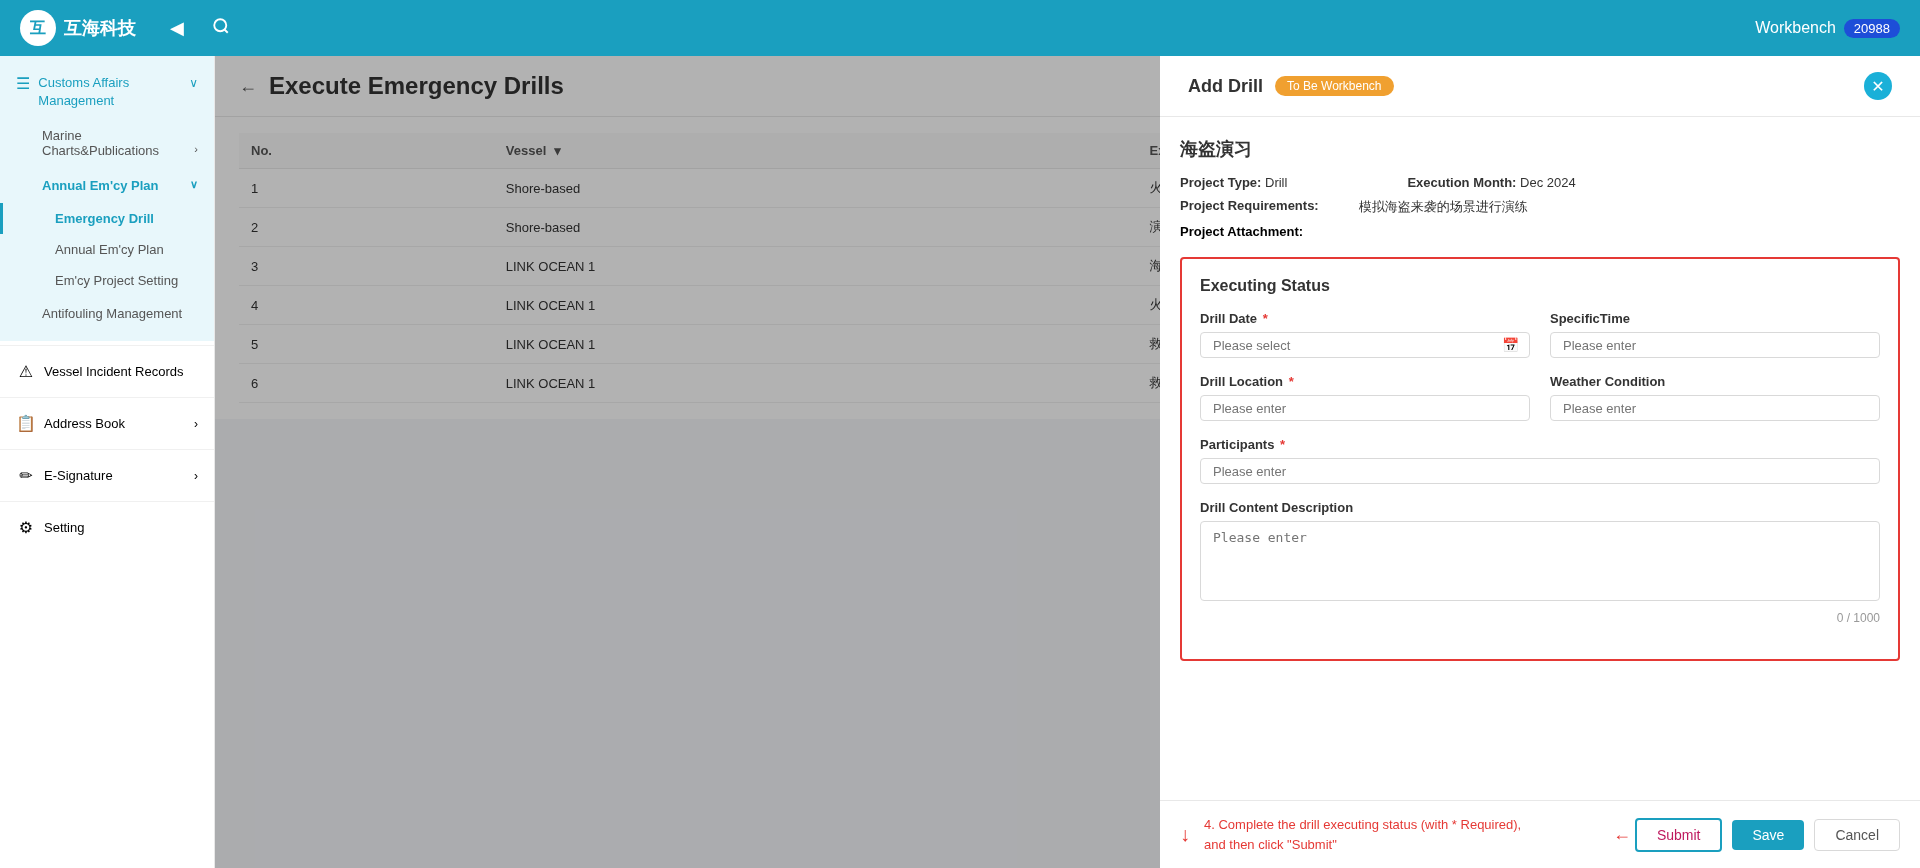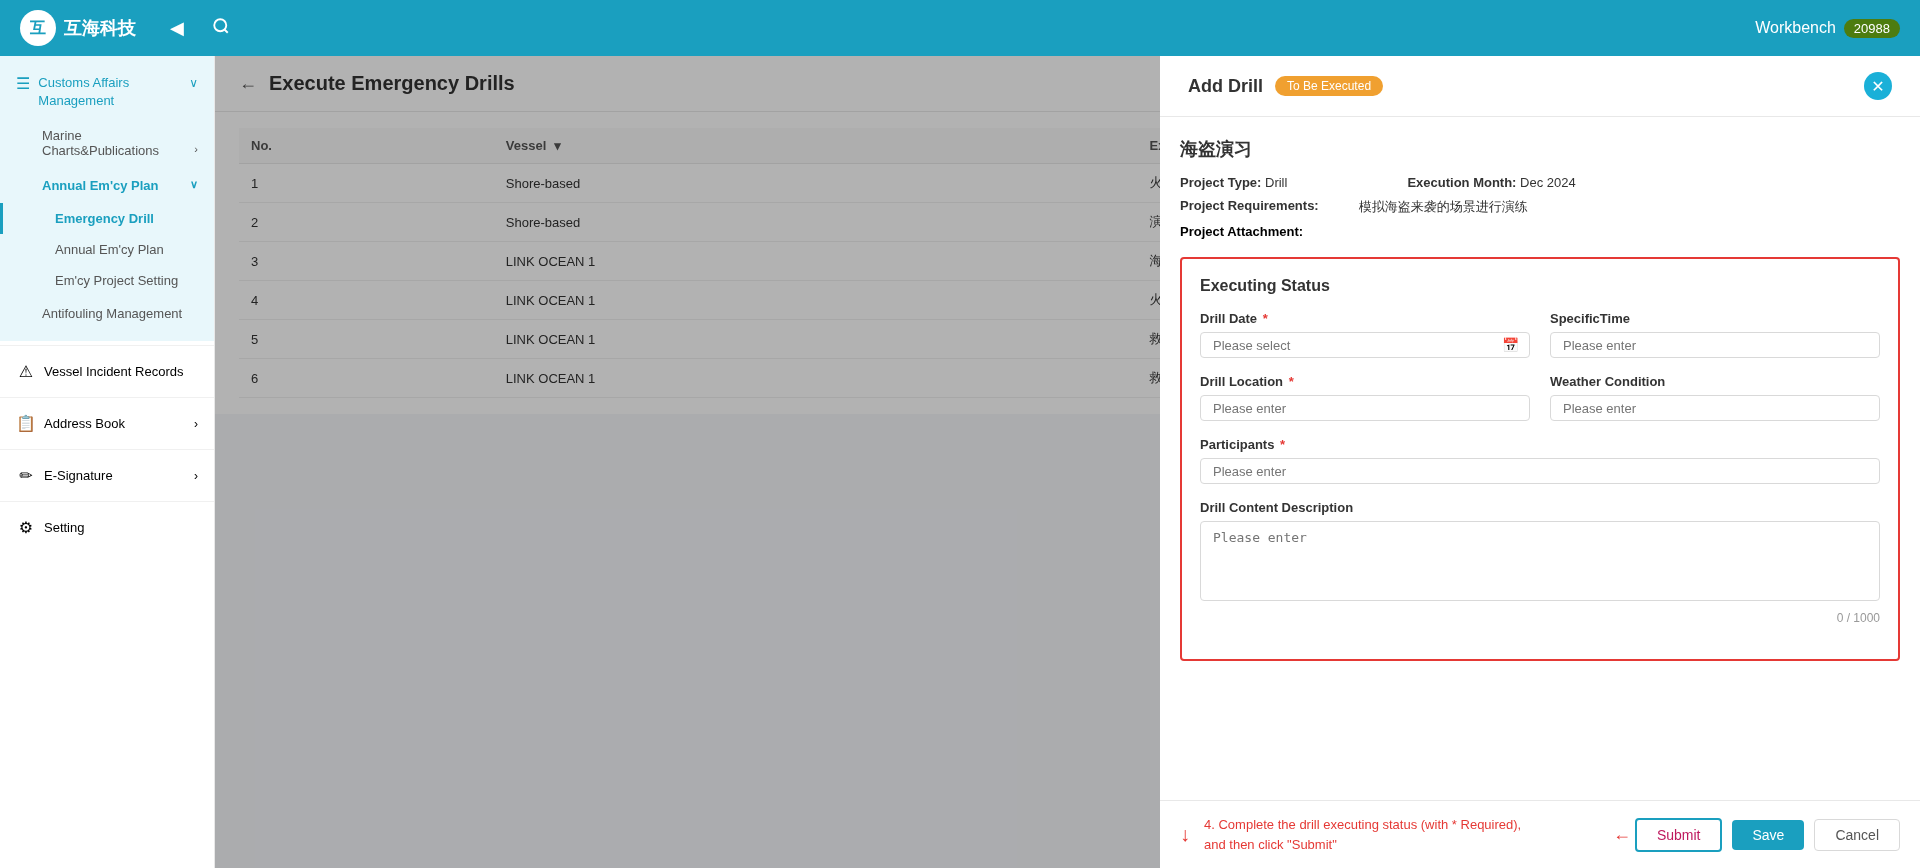--- a/index.html
+++ b/index.html
@@ -50,21 +50,21 @@
       padding: 4px;
     }
     .header-workbench {
       margin-left: auto;
       display: flex;
       align-items: center;
       gap: 8px;
       font-size: 16px;
     }
     .workbench-badge {
-      background: #4d7c0f;
+      background: #1d4ed8;
       color: white;
       border-radius: 12px;
       padding: 2px 10px;
       font-size: 13px;
     }
 
     
     .main-layout {
       display: flex;
       flex: 1;
@@ -158,21 +158,21 @@
     
     .page-header {
       background: white;
       padding: 16px 24px;
       border-bottom: 1px solid #e8e8e8;
       display: flex;
       align-items: center;
       gap: 12px;
     }
     .page-header-title {
-      font-size: 20px;
+      font-size: 24px;
       font-weight: 600;
       color: #333;
     }
     .back-btn {
       cursor: pointer;
       color: #555;
       font-size: 18px;
     }
 
     
@@ -583,21 +583,21 @@
       </table>
     </div>
 
     <div class="overlay"></div>
 
     <div class="modal-panel">
 
       <div class="modal-header">
         <div class="modal-title-group">
           <span class="modal-title">Add Drill</span>
-          <span class="status-badge">To Be Executed</span>
+          <span class="status-badge">To Be Workbench</span>
         </div>
         <button class="modal-close">✕</button>
       </div>
 
       <div class="modal-body">
         <div class="project-chinese-title">海盗演习</div>
 
         <div class="project-info-row">
           <span>
             <span class="label">Project Type:</span>

